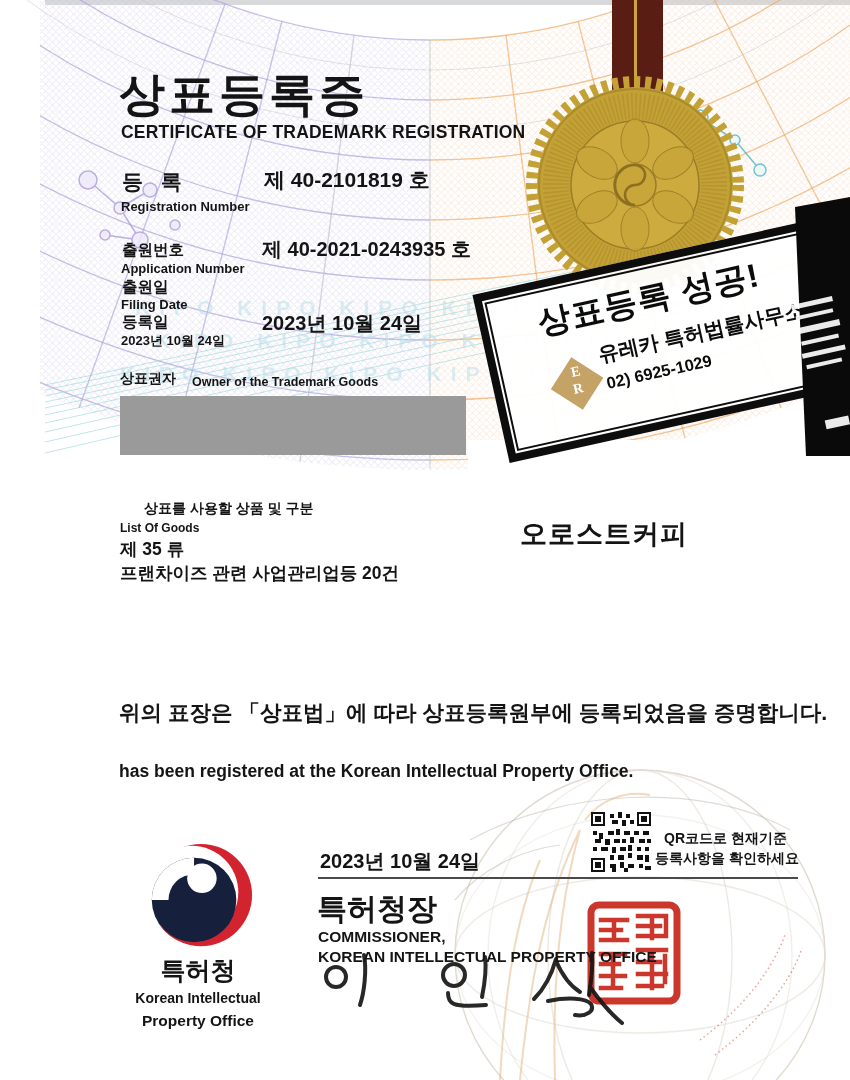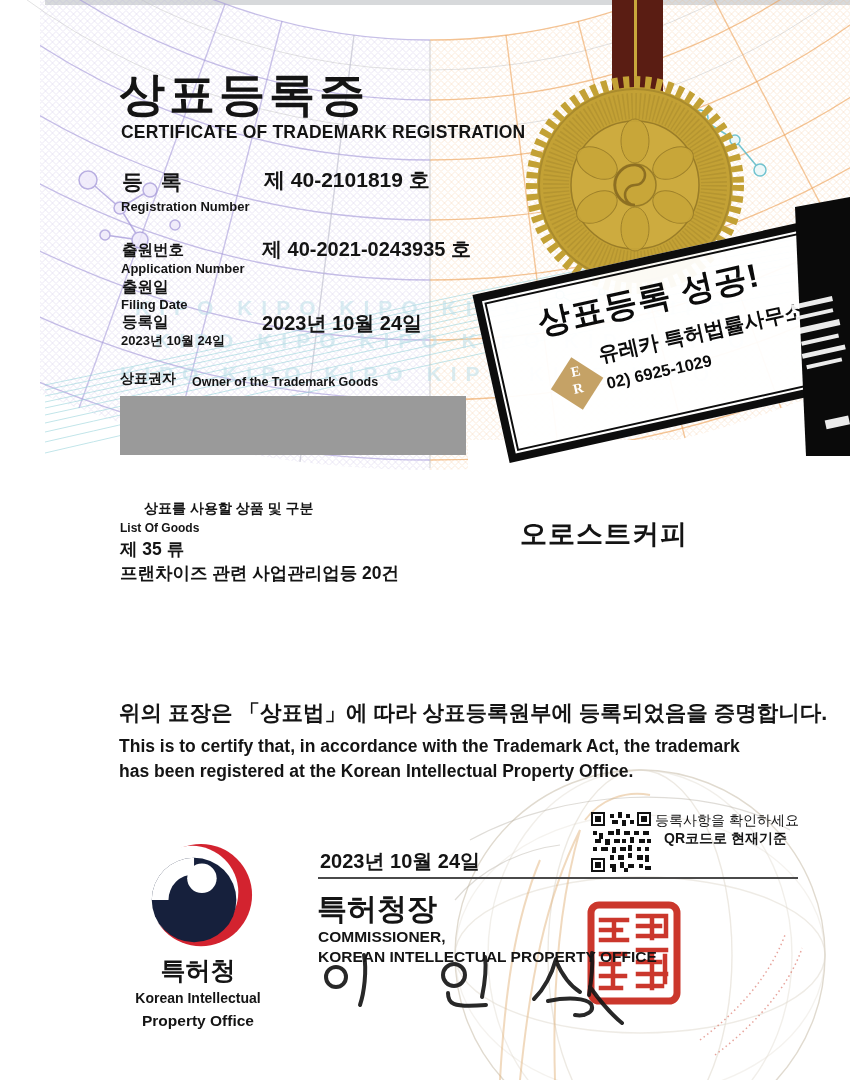--- a/index.html
+++ b/index.html
@@ -213,21 +213,20 @@
   <div class="abs" style="left:120px;top:396px;width:346px;height:59px;background:#9a9a9a;z-index:3;"></div>
 
   <div class="abs" style="left:120px;top:500px;font-size:14px;font-weight:600;z-index:3;margin-left:24px;">상표를 사용할 상품 및 구분</div>
   <div class="abs" style="left:120px;top:521px;font-size:12px;font-weight:600;z-index:3;">List Of Goods</div>
   <div class="abs" style="left:120px;top:537px;font-size:17.5px;font-weight:800;z-index:3;">제 35 류</div>
   <div class="abs" style="left:120px;top:561px;font-size:17.5px;font-weight:800;z-index:3;">프랜차이즈 관련 사업관리업등 20건</div>
 
   <div class="abs" style="left:520px;top:516px;font-size:27px;font-weight:800;letter-spacing:1px;z-index:3;">오로스트커피</div>
 
   <div class="abs" style="left:119px;top:698px;font-size:21.5px;font-weight:800;z-index:3;">위의 표장은 「상표법」에 따라 상표등록원부에 등록되었음을 증명합니다.</div>
-  <div class="abs" style="left:119px;top:736px;font-size:17.5px;font-weight:700;z-index:3;">This is to certify that, in accordance with the Trademark Act, the trademark</div>
   <div class="abs" style="left:119px;top:761px;font-size:17.5px;font-weight:700;z-index:3;">has been registered at the Korean Intellectual Property Office.</div>
 
   <svg class="abs" style="left:590px;top:812px;z-index:3;" width="62" height="60" viewBox="0 0 29 29" shape-rendering="crispEdges">
     <rect width="29" height="29" fill="#fff"></rect>
     <g fill="#111">
       <rect x="0" y="0" width="7" height="7"></rect>
         <rect x="22" y="0" width="7" height="7"></rect>
         <rect x="0" y="22" width="7" height="7"></rect>
       <rect x="1" y="1" width="5" height="5" fill="#fff"></rect>
         <rect x="23" y="1" width="5" height="5" fill="#fff"></rect>
@@ -270,21 +269,21 @@
         <rect x="9" y="25" width="3" height="2"></rect>
       <rect x="14" y="24" width="2" height="3"></rect>
         <rect x="18" y="25" width="3" height="2"></rect>
         <rect x="23" y="25" width="2" height="2"></rect>
       <rect x="26" y="26" width="3" height="2"></rect>
         <rect x="10" y="27" width="2" height="2"></rect>
         <rect x="16" y="27" width="2" height="2"></rect>
     </g>
   </svg>
   <div class="abs" style="left:664px;top:830px;font-size:14px;font-weight:700;z-index:3;">QR코드로 현재기준</div>
-  <div class="abs" style="left:655px;top:812px;font-size:14px;font-weight:400;z-index:3;text-align:center;">등록사항을 확인하세요</div>
+  <div class="abs" style="left:655px;top:850px;font-size:14px;font-weight:700;z-index:3;text-align:center;">등록사항을 확인하세요</div>
 
   <div class="abs" style="left:320px;top:848px;font-size:20px;font-weight:600;z-index:3;">2023년 10월 24일</div>
   <div class="abs" style="left:318px;top:877px;width:480px;height:2px;background:#4a4a4a;z-index:3;"></div>
   <div class="abs" style="left:317px;top:889px;font-size:30px;font-weight:800;z-index:4;">특허청장</div>
   <div class="abs" style="left:318px;top:928px;font-size:15.5px;font-weight:800;z-index:4;">COMMISSIONER,</div>
   <div class="abs" style="left:318px;top:948px;font-size:15.5px;font-weight:800;z-index:4;">KOREAN INTELLECTUAL PROPERTY OFFICE</div>
 
   <svg class="abs" style="left:586px;top:900px;z-index:3;" width="96" height="106" viewBox="0 0 96 106" opacity=".92">
     <rect x="5" y="5" width="86" height="96" rx="8" fill="none" stroke="#c7271b" stroke-width="7"></rect>
     <g stroke="#c7271b" stroke-width="4.5" fill="none" stroke-linecap="square">

